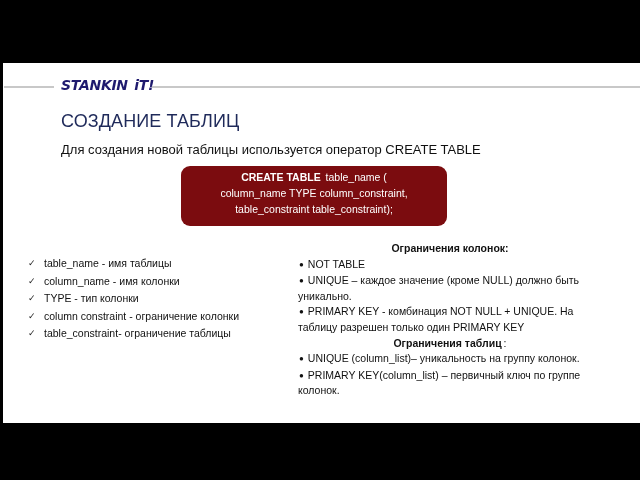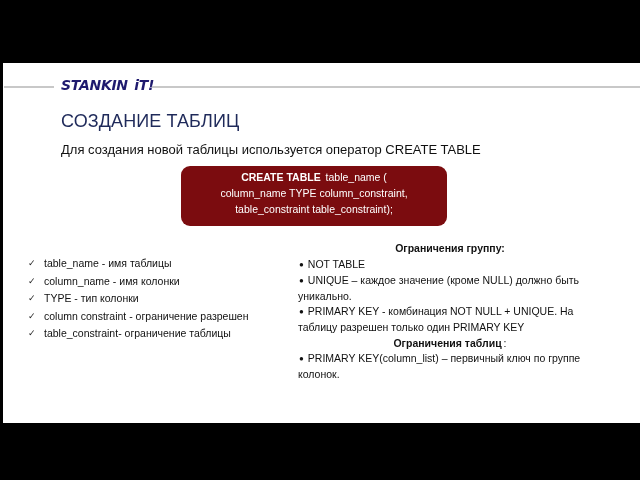--- a/index.html
+++ b/index.html
@@ -80,29 +80,30 @@
     <li>
         <span class="check">✓</span>
         <span>column_name - имя колонки</span>
       </li>
     <li>
         <span class="check">✓</span>
         <span>TYPE - тип колонки</span>
       </li>
     <li>
         <span class="check">✓</span>
-        <span>column constraint - ограничение разрешен</span>
+        <span>column constraint - ограничение колонки</span>
       </li>
     <li>
         <span class="check">✓</span>
         <span>table_constraint- ограничение таблицы</span>
       </li>
   </ul>
 
   <div class="constraints">
-    <div class="heading">Ограничения группу:</div>
+    <div class="heading">Ограничения колонок:</div>
     <div><span class="bullet">●</span><span>NOT TABLE</span></div>
     <div><span class="bullet">●</span><span>UNIQUE – каждое значение (кроме NULL) должно быть уникально.</span></div>
     <div><span class="bullet">●</span><span>PRIMARY KEY - комбинация NOT NULL + UNIQUE. На таблицу разрешен только один PRIMARY KEY</span></div>
     <div class="heading"><span>Ограничения таблиц</span><span class="colon">:</span></div>
+    <div><span class="bullet">●</span><span>UNIQUE (column_list)– уникальность на группу колонок.</span></div>
     <div><span class="bullet">●</span><span>PRIMARY KEY(column_list) – первичный ключ по группе колонок.</span></div>
   </div>
 </div>
 
 </body></html>

